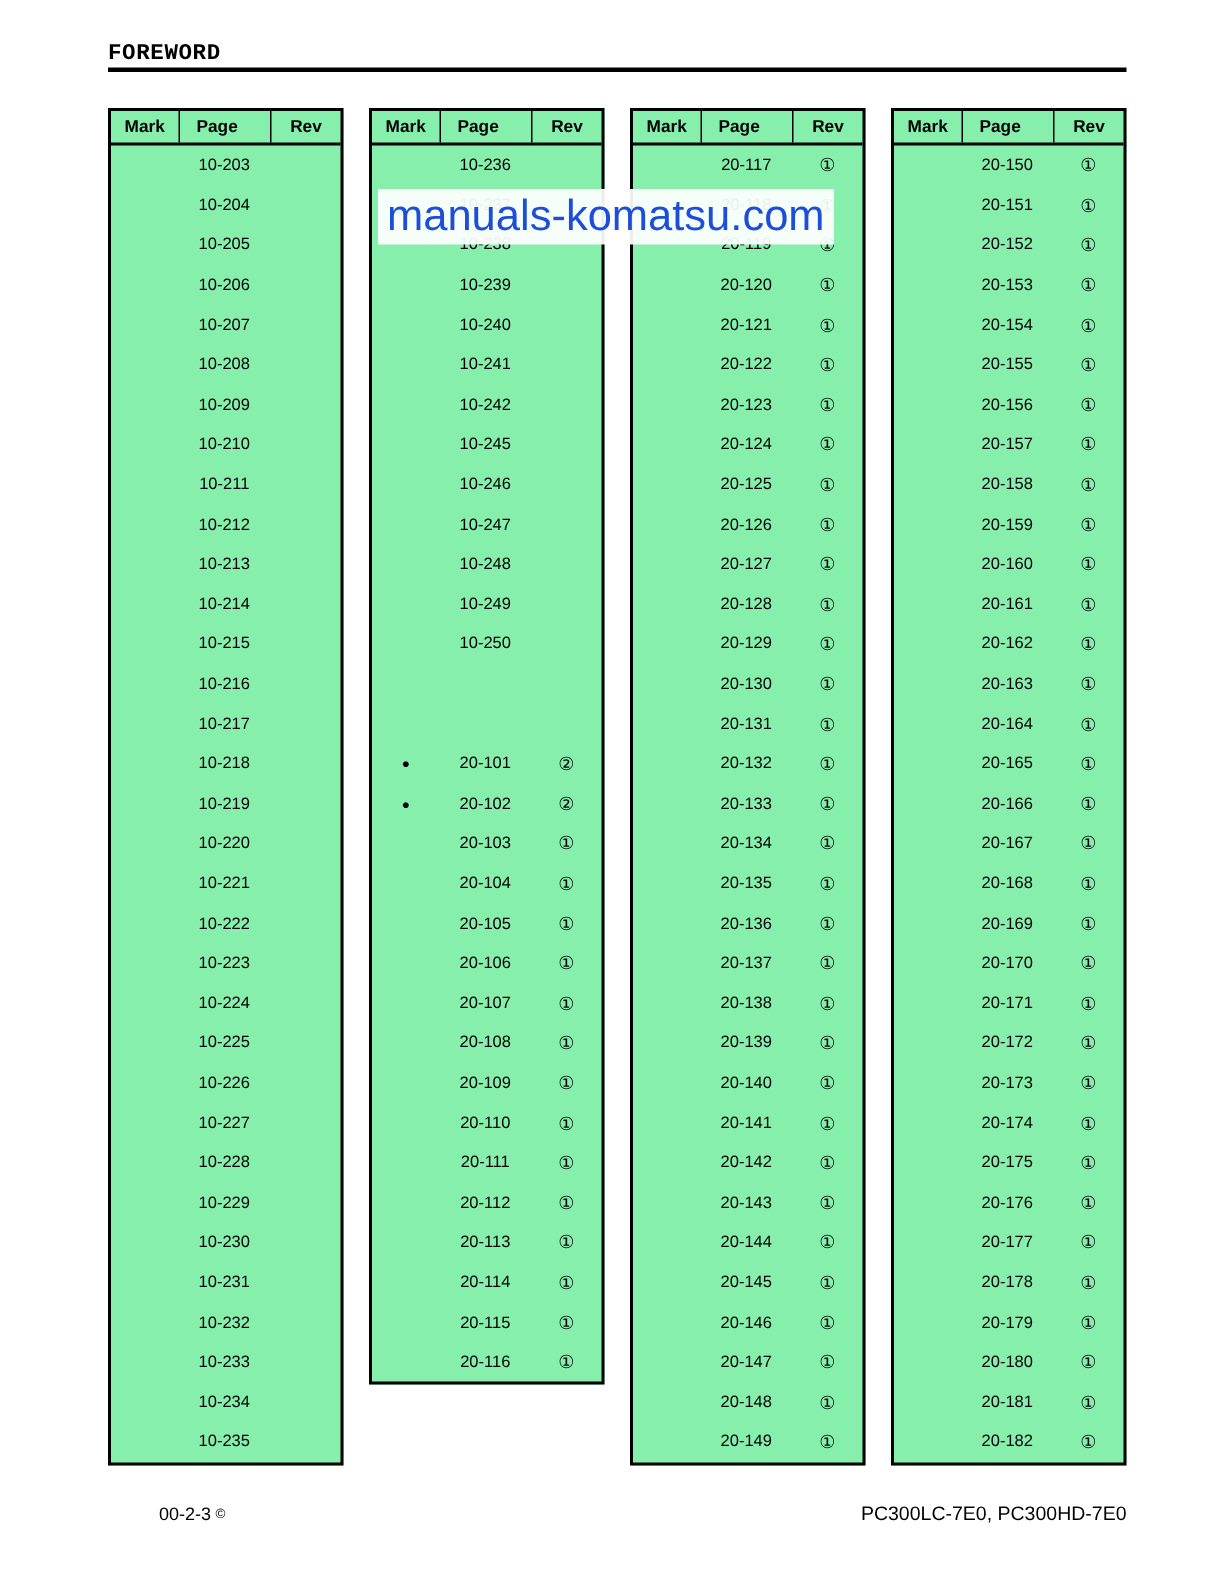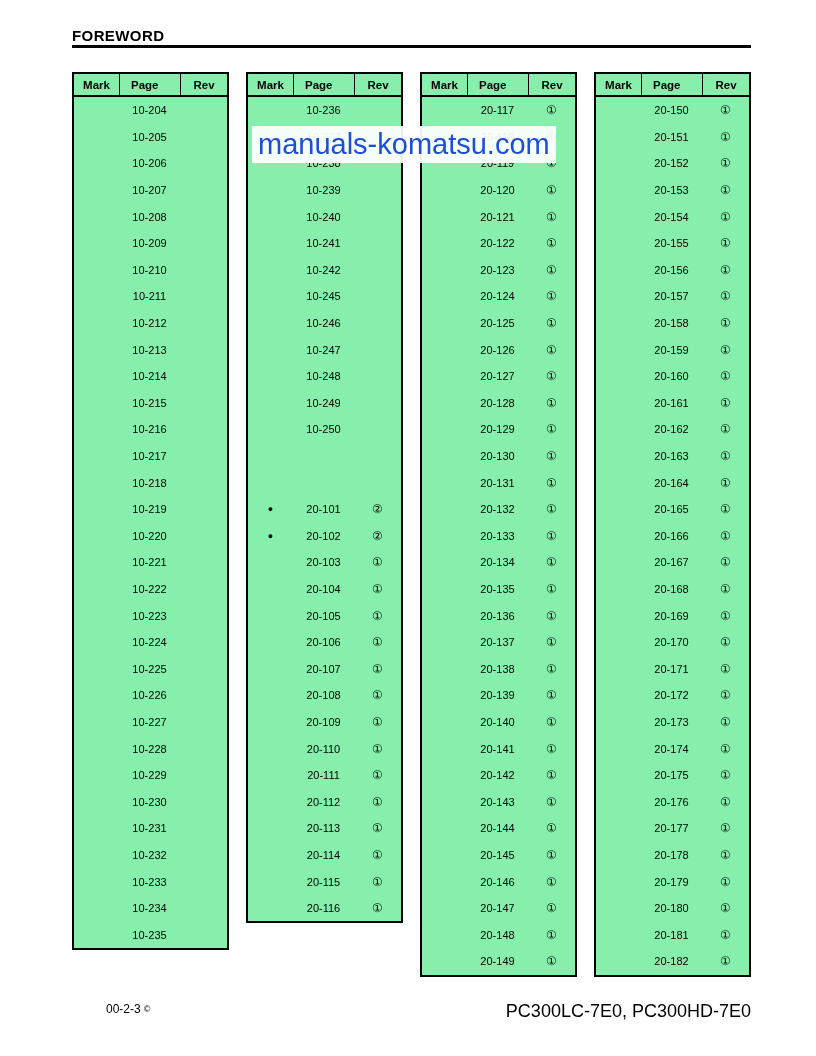--- a/index.html
+++ b/index.html
@@ -12,20 +12,21 @@
     color: #000;
     overflow: hidden;
   }
   .title {
     position: absolute;
     left: 72px;
     top: 27px;
     font-size: 15px;
     font-weight: bold;
     letter-spacing: 0.4px;
+    font-family: Liberation Mono, monospace;
   }
   .title-rule {
     position: absolute;
     left: 72px;
     top: 45px;
     width: 679px;
     height: 3px;
     background: #000;
   }
   .idx-table {
@@ -87,40 +88,45 @@
   }
   .footer-left .copy {
     font-size: 9px;
     margin-left: 3px;
     vertical-align: 1px;
   }
   .footer-right {
     position: absolute;
     right: 65px;
     top: 1001px;
-    font-size: 18px;
+    font-size: 13px;
   }
 </style>
 </head>
 <body>
 
 <div class="page">
 
   <div class="title">FOREWORD</div>
   <div class="title-rule"></div>
 
   <div class="idx-table t0">
     <div class="thead">
       <span class="tcell c-mark">Mark</span>
       <span class="tcell c-page hsep">Page</span>
       <span class="tcell c-rev hsep">Rev</span>
     </div>
     <div class="tbody">
         <div class="trow">
           <span class="tcell c-mark"></span>
+          <span class="tcell c-page">10-203</span>
+          <span class="tcell c-rev"></span>
+        </div>
+        <div class="trow">
+          <span class="tcell c-mark"></span>
           <span class="tcell c-page">10-204</span>
           <span class="tcell c-rev"></span>
         </div>
         <div class="trow">
           <span class="tcell c-mark"></span>
           <span class="tcell c-page">10-205</span>
           <span class="tcell c-rev"></span>
         </div>
         <div class="trow">
           <span class="tcell c-mark"></span>

